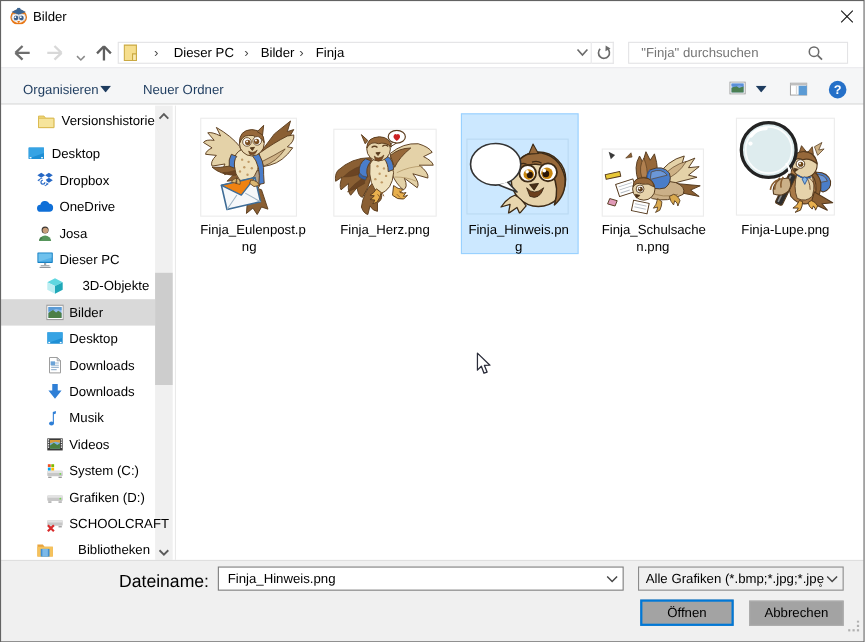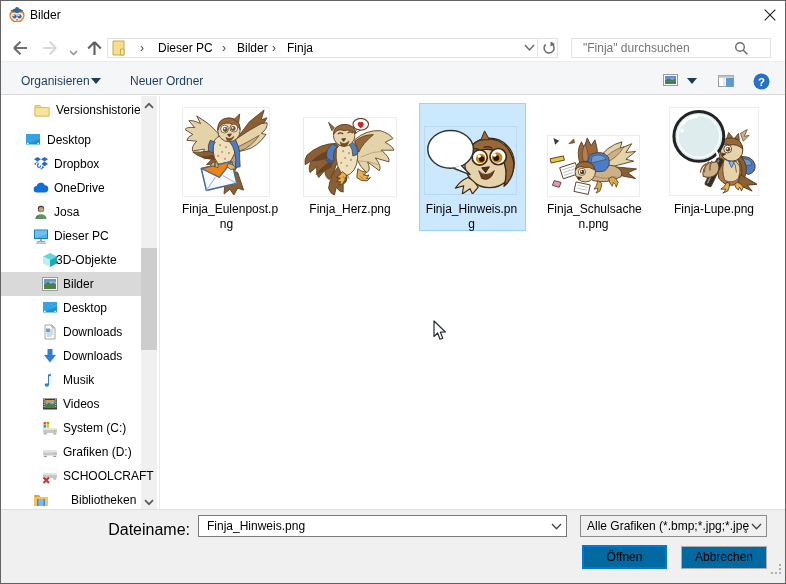--- a/index.html
+++ b/index.html
@@ -29,21 +29,21 @@
 #selrow{position:absolute;left:1px;top:272px;width:140px;height:24px;background:#d9d9d9}
 
 .thumb{position:absolute;background:#fff;border:1px solid #ececec}
 .tlabel{position:absolute;font-size:12px;line-height:15px;text-align:center;white-space:pre-line}
 #sel3{position:absolute;left:419px;top:103px;width:107px;height:128px;background:#cce8ff;border:1px solid #99d1ff}
 
 #bottom{position:absolute;left:1px;top:509px;width:784px;height:74px;background:#f0f0f0;border-top:1px solid #dfdfdf}
 #fnlabel{position:absolute;left:0px;top:521px;width:190px;text-align:right;font-size:16px}
 #fninput{position:absolute;left:198px;top:515px;width:369px;height:22px;background:#fff;border:1px solid #7a7a7a;font-size:12px;line-height:20px;padding-left:8px}
 #ftype{position:absolute;left:580px;top:515px;width:187px;height:22px;background:#f0f0f0;border:1px solid #8b8b8b;font-size:12px;line-height:20px;padding-left:6px;overflow:hidden;white-space:nowrap}
-.btn{position:absolute;top:546px;height:23px;background:#0369a1;font-size:12px;text-align:center;line-height:21px}
+.btn{position:absolute;top:546px;height:23px;background:#a3a3a3;font-size:12px;text-align:center;line-height:21px}
 #open{left:582px;width:85px;border:2px solid #0078d7;top:545px;height:24px;line-height:20px}
 #cancel{left:681px;width:86px;border:1px solid #adadad}
 svg{display:block}
 </style>
 </head>
 <body>
 
 <svg class="abs" style="left:9px;top:6px" width="16" height="16" viewBox="0 0 16 16">
   <ellipse cx="8" cy="9.6" rx="6.8" ry="6.2" fill="#fdf4ec" stroke="#e87817" stroke-width="1.6"></ellipse>
   <path d="M2.5 5.5 Q8 2 13.5 5.5 L12 7.5 Q8 5.5 4 7.5 Z" fill="#e87817"></path>
@@ -193,21 +193,21 @@
         <rect x="3" y="14.6" width="10" height="1" fill="#8b9399"></rect>
       </svg>
       <div class="lb" style="left:54px">Dieser PC</div>
     </div>
 <div class="row" style="top:248px">
       <svg class="ic" style="left:42px" viewBox="0 0 16 16">
         <path d="M8 1 L15 4.5 L8 8 L1 4.5 Z" fill="#5fd7e0"></path>
         <path d="M1 4.5 L8 8 V15 L1 11.5 Z" fill="#bdeef2"></path>
         <path d="M15 4.5 L8 8 V15 L15 11.5 Z" fill="#1fa8b8"></path>
       </svg>
-      <div class="lb" style="left:56px">3D-Objekte</div>
+      <div class="lb" style="left:75px">3D-Objekte</div>
     </div>
 <div class="row" style="top:272px">
       <svg class="ic" style="left:42px" viewBox="0 0 16 16">
         <rect x="0.5" y="1.5" width="15" height="13" fill="#fff" stroke="#9c9c9c"></rect>
         <rect x="2" y="3" width="12" height="10" fill="#8db8e8"></rect>
         <path d="M2 8.5 L6 5.5 L9 8 L11 6.5 L14 8.5 V13 H2 Z" fill="#4d7f46"></path>
         <path d="M2 3 h12 v3 l-5 -1 -7 2.5 z" fill="#5b9bd5"></path>
       </svg>
       <div class="lb" style="left:63px">Bilder</div>
     </div>

